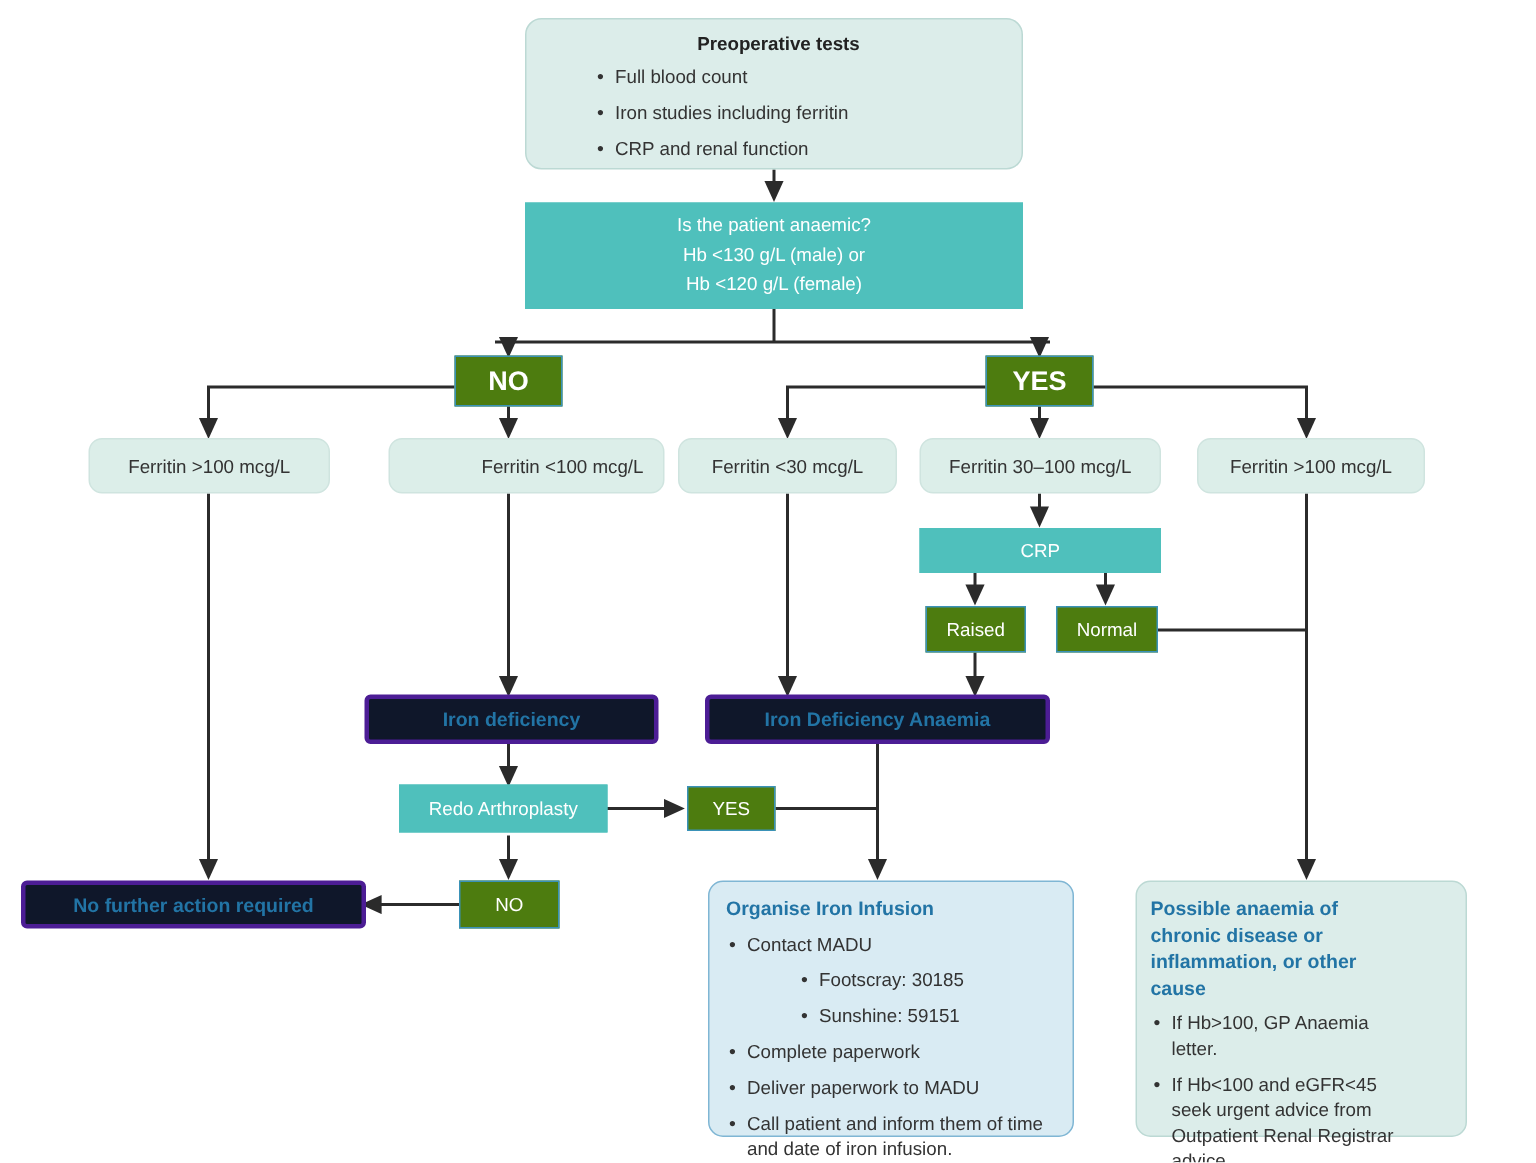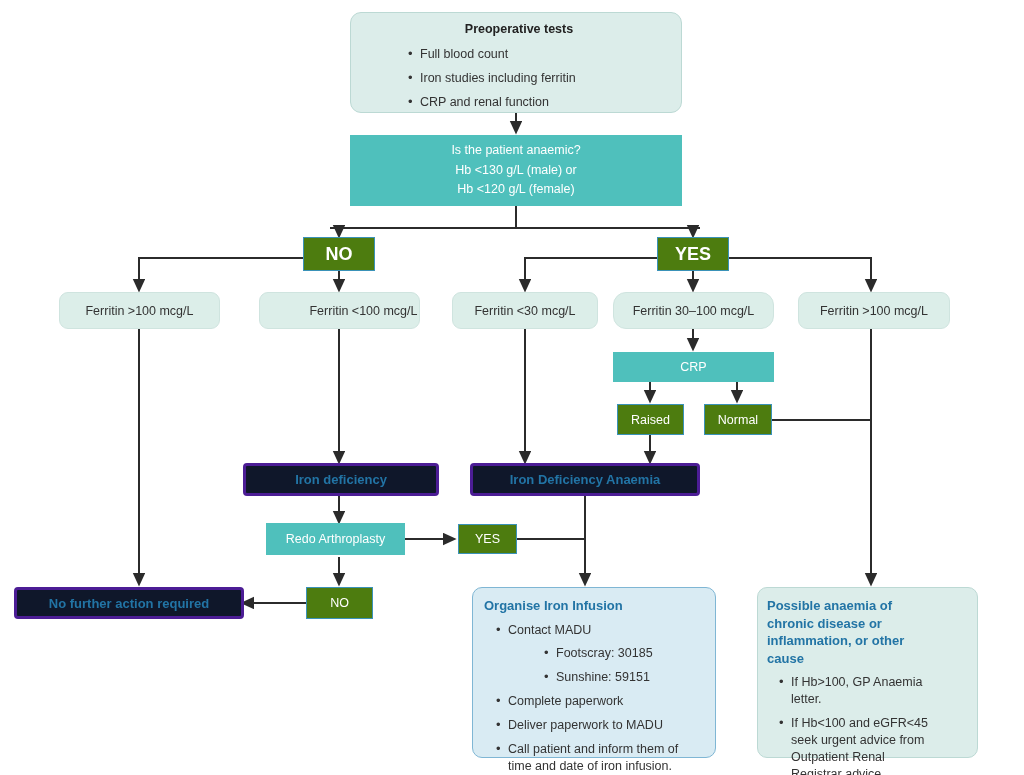--- a/index.html
+++ b/index.html
@@ -19,21 +19,21 @@
   
   .lblue{background:#0f172a;border:3px solid #4c1d95;border-radius:4px;color:#2274a5;font-weight:bold;font-size:13px;}
   .lblue-round{background:#d9ebf3;border:1px solid #7fb6d4;border-radius:10px;color:#2274a5;}
   
   .infoteal{background:#dcedea;border:1px solid #bcd9d4;border-radius:10px;}
 
   .title{font-weight:bold;font-size:12.5px;color:#222;}
   .title-blue{font-weight:bold;font-size:13px;color:#2274a5;line-height:1.35;}
 
   .boxbody{position:absolute;box-sizing:border-box;text-align:left;}
-  ul.bul{list-style:none;margin:10px;padding:0;}
+  ul.bul{list-style:none;margin:0;padding:0;}
   ul.bul li{position:relative;padding-left:14px;margin:7px 0;font-size:12.5px;color:#333;line-height:1.35;}
   ul.bul li:before{content:"\2022";position:absolute;left:2px;top:-1px;font-size:13px;color:#333;}
   ul.bul li.sub{padding-left:62px;}
   ul.bul li.sub:before{left:50px;}
 
   svg.wires{position:absolute;left:0;top:0;width:1024px;height:775px;pointer-events:none;}
   .ln{stroke:#2b2b2b;stroke-width:2;fill:none;}
 </style>
 </head>
 <body>
@@ -108,23 +108,23 @@
   <div class="node teal" style="left:350px;top:135px;width:332px;height:71px;flex-direction:column;line-height:1.55;">
     <span>Is the patient anaemic?</span>
     <span>Hb &lt;130 g/L (male) or</span>
     <span>Hb &lt;120 g/L (female)</span>
   </div>
 
   <div class="node blue" style="left:303px;top:237px;width:72px;height:34px;font-size:18px;">NO</div>
   <div class="node blue" style="left:657px;top:237px;width:72px;height:34px;font-size:18px;">YES</div>
 
   <div class="node mint" style="left:59px;top:292px;width:161px;height:37px;">Ferritin  &gt;100 mcg/L</div>
-  <div class="node mint" style="left:259px;top:292px;width:161px;height:37px;padding-left:48px;">Ferritin &lt;100 mcg/L</div>
+  <div class="node mint" style="left:259px;top:292px;width:184px;height:37px;padding-left:48px;">Ferritin &lt;100 mcg/L</div>
   <div class="node mint" style="left:452px;top:292px;width:146px;height:37px;">Ferritin  &lt;30 mcg/L</div>
-  <div class="node mint" style="left:613px;top:292px;width:161px;height:37px;border-radius:13px;">Ferritin 30–100 mcg/L</div>
+  <div class="node mint" style="left:613px;top:292px;width:161px;height:37px;">Ferritin 30–100 mcg/L</div>
   <div class="node mint" style="left:798px;top:292px;width:152px;height:37px;">Ferritin &gt;100 mcg/L</div>
 
   <div class="node teal" style="left:613px;top:352px;width:161px;height:30px;">CRP</div>
   <div class="node blue" style="left:617px;top:404px;width:67px;height:31px;font-size:12.5px;font-weight:normal;">Raised</div>
   <div class="node blue" style="left:704px;top:404px;width:68px;height:31px;font-size:12.5px;font-weight:normal;">Normal</div>
 
   <div class="node lblue" style="left:243px;top:463px;width:196px;height:33px;">Iron deficiency</div>
   <div class="node lblue" style="left:470px;top:463px;width:230px;height:33px;">Iron Deficiency Anaemia</div>
 
   <div class="node teal" style="left:266px;top:523px;width:139px;height:32px;">Redo Arthroplasty</div>

